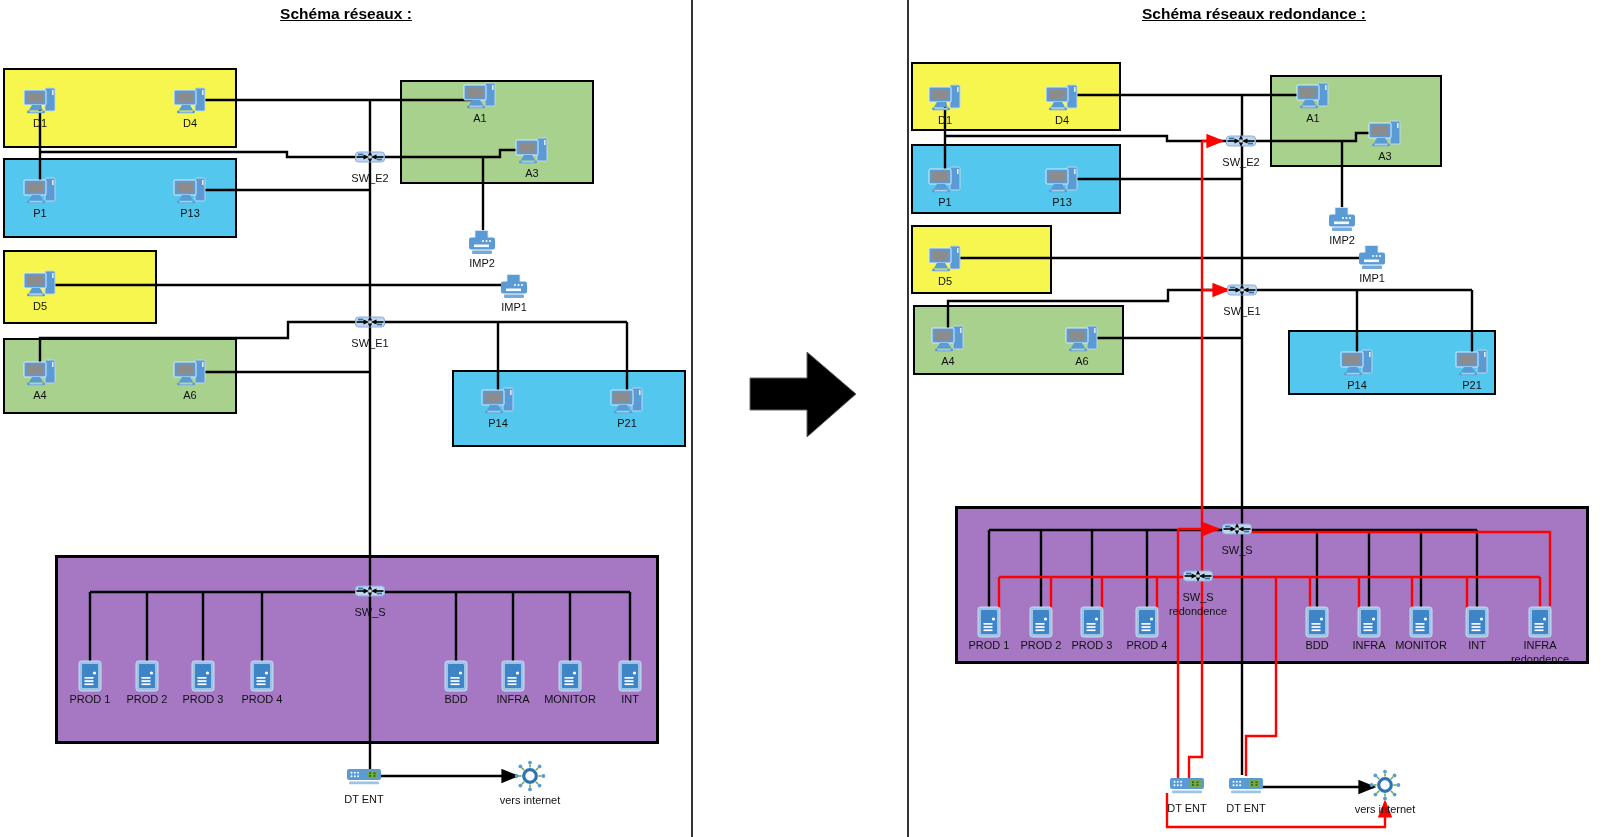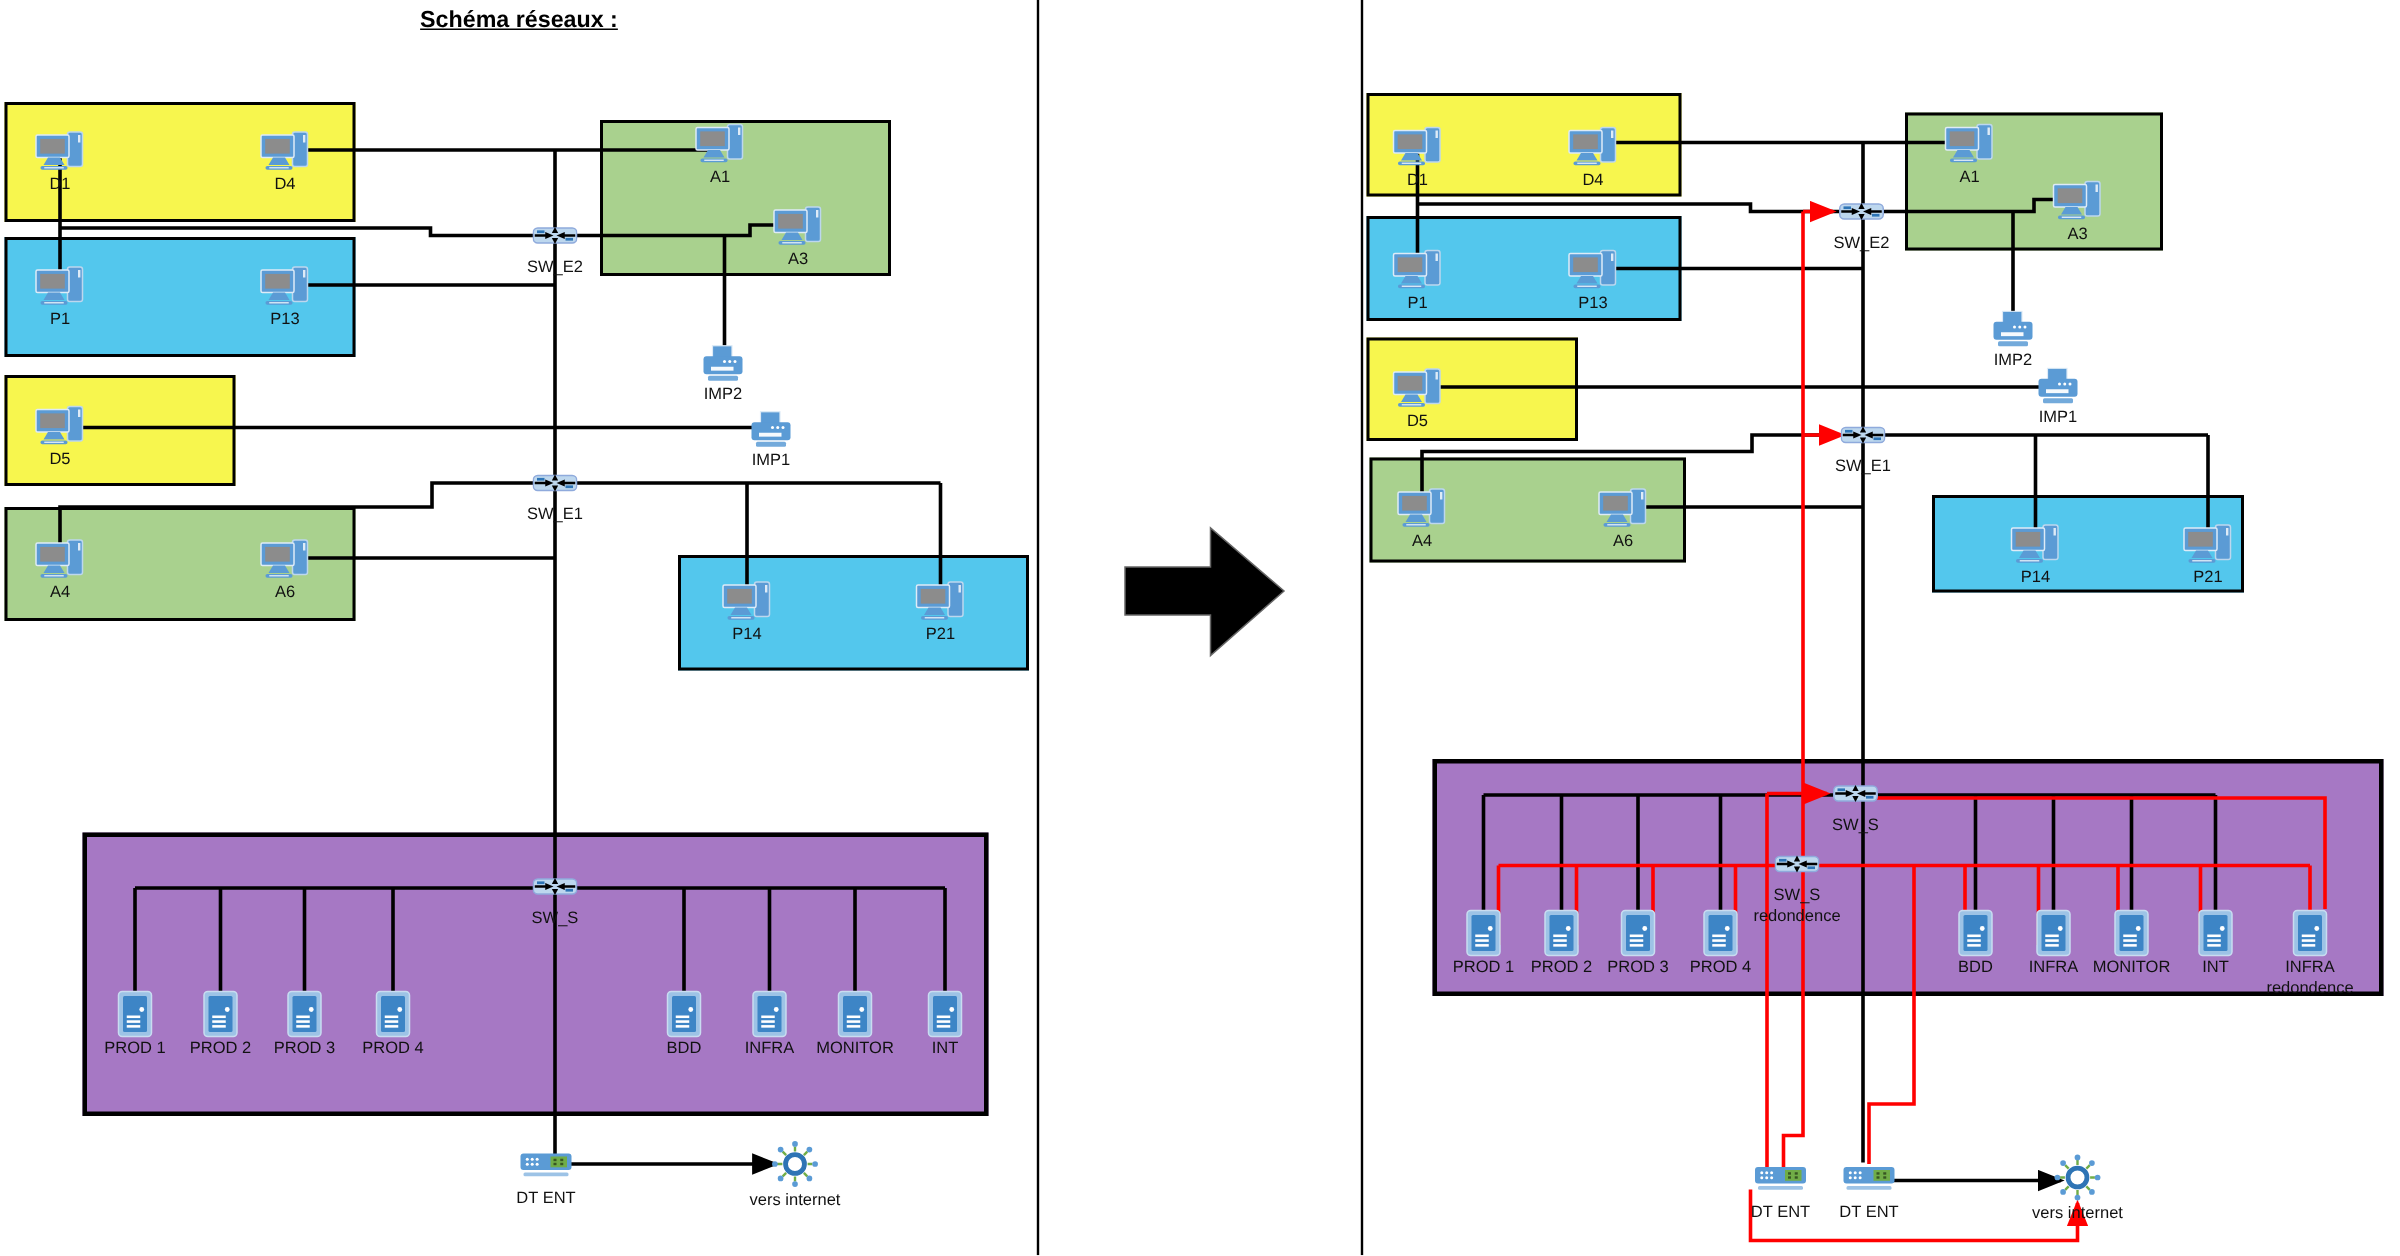--- a/index.html
+++ b/index.html
@@ -92,20 +92,21 @@
           <circle cx="7.4" cy="26.6" r="1.9"></circle>
           <circle cx="26.6" cy="7.4" r="1.9"></circle>
       </g>
     </symbol>
   </defs>
 </svg>
 
 <div id="canvas">
 
   <div class="title" style="left:196px;top:5px;width:300px;">Schéma réseaux :</div>
+  <div class="title" style="left:1054px;top:5px;width:400px;">Schéma réseaux redondance :</div>
 
   <div class="gbox" style="left:3px;top:68px;width:234px;height:80px;background:#F7F64E;"></div>
   <div class="gbox" style="left:3px;top:158px;width:234px;height:80px;background:#53C7ED;"></div>
   <div class="gbox" style="left:3px;top:250px;width:154px;height:74px;background:#F7F64E;"></div>
   <div class="gbox" style="left:3px;top:338px;width:234px;height:76px;background:#A9D18E;"></div>
   <div class="gbox" style="left:400px;top:80px;width:194px;height:104px;background:#A9D18E;"></div>
   <div class="gbox" style="left:452px;top:370px;width:234px;height:77px;background:#53C7ED;"></div>
   <div class="gbox purple" style="left:55px;top:555px;width:604px;height:189px;background:#A678C4;"></div>
 
   <div class="gbox" style="left:911px;top:62px;width:210px;height:69px;background:#F7F64E;"></div>

